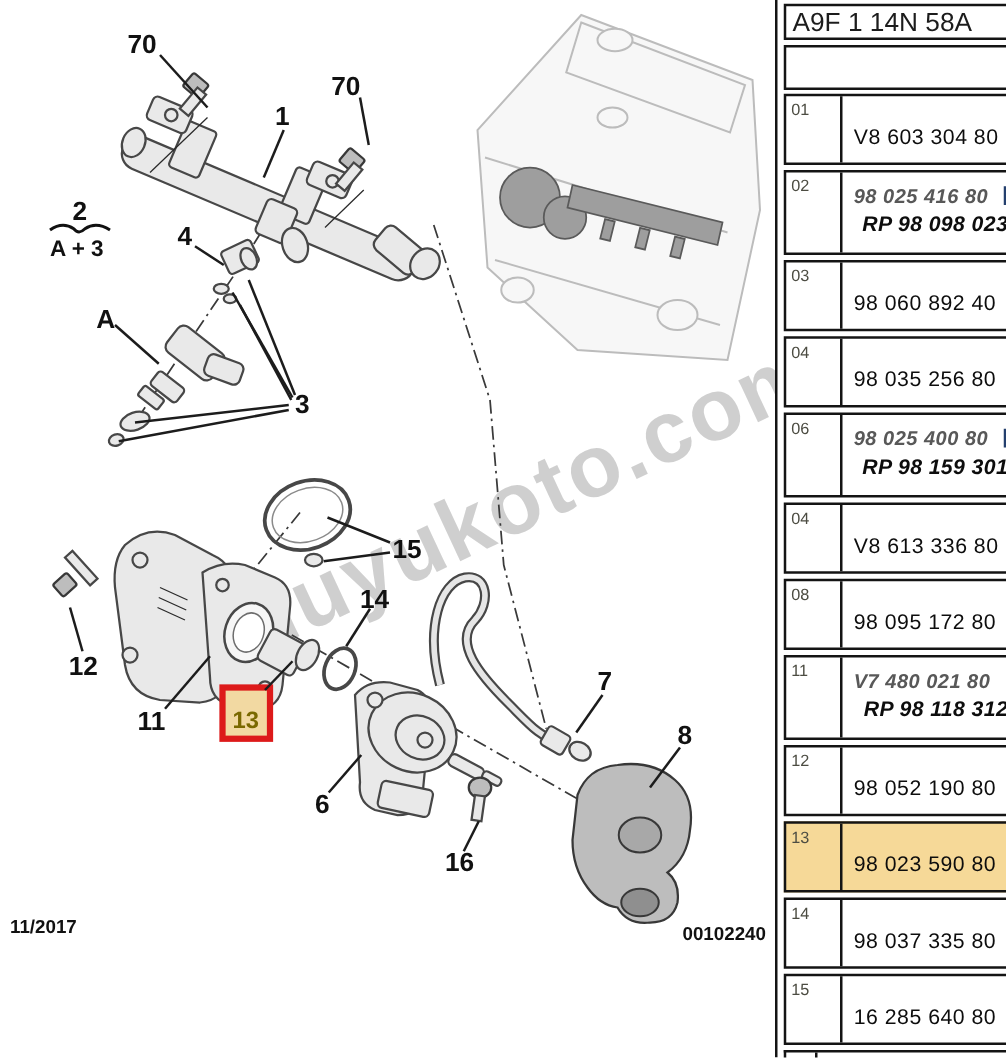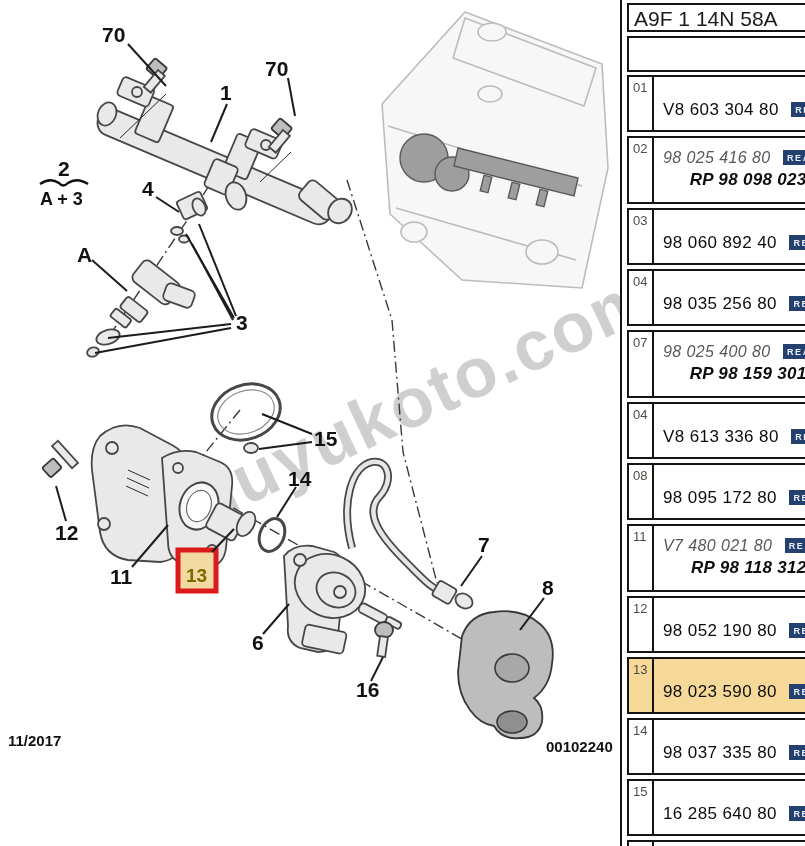--- a/index.html
+++ b/index.html
@@ -33,28 +33,28 @@
   #header-box .hdr-bold{font-weight:normal;text-align:right;}
   #obs-box{position:absolute;left:627px;top:36px;width:190px;height:36px;border:2px solid #141414;box-sizing:border-box;background:#fff;}
   #rows{position:absolute;left:627px;top:75px;width:190px;}
   .prow{
     border:2px solid #141414;box-sizing:border-box;height:57px;margin-bottom:4px;
     display:flex;background:#fff;
   }
   .prow.double{height:68px;}
   .prow.hl{background:#f6d998;}
   .pnum{
-    width:25px;border-right:2px solid #141414;box-sizing:border-box;flex:none;
+    width:45px;border-right:2px solid #141414;box-sizing:border-box;flex:none;
     font-size:13px;color:#4c4c42;padding:3px 0 0 4px;
   }
   .pbody{flex:1;min-width:0;padding-left:9px;overflow:visible;}
   .pline{padding-top:23px;white-space:nowrap;}
   .double .pline{padding-top:11px;}
   .pno{font-size:17px;font-weight:normal;color:#0d0d0d;letter-spacing:.4px;}
-  .pno.it{font-weight:normal;font-style:italic;color:#585858;font-size:16px;}
+  .pno.it{font-weight:bold;font-style:italic;color:#585858;font-size:16px;}
   .rp{
     font-size:17px;font-weight:bold;font-style:italic;color:#0d0d0d;
     text-align:right;white-space:nowrap;margin-right:-16px;padding-top:3px;letter-spacing:.3px;
   }
   .reach{
     display:inline-block;background:#24406e;color:#e9eff9;font-size:9px;font-weight:bold;
     letter-spacing:1.6px;padding:3px 3px 2px 4px;margin-left:8px;vertical-align:2px;
   }
   #partial-row{
     position:absolute;left:627px;top:840px;width:190px;height:10px;border:2px solid #141414;border-bottom:none;box-sizing:border-box;
@@ -295,21 +295,21 @@
     <div class="pbody">
       <div class="pline">
         <span class="pno">98 035 256 80</span>
         <span class="reach">REACH</span>
       </div>
 
     </div>
   </div>
 
   <div class="prow double">
-    <div class="pnum">07</div>
+    <div class="pnum">06</div>
     <div class="pbody">
       <div class="pline">
         <span class="pno it">98 025 400 80</span>
         <span class="reach">REACH</span>
       </div>
       <div class="rp">RP 98 159 301 80</div>
     </div>
   </div>
 
   <div class="prow">

